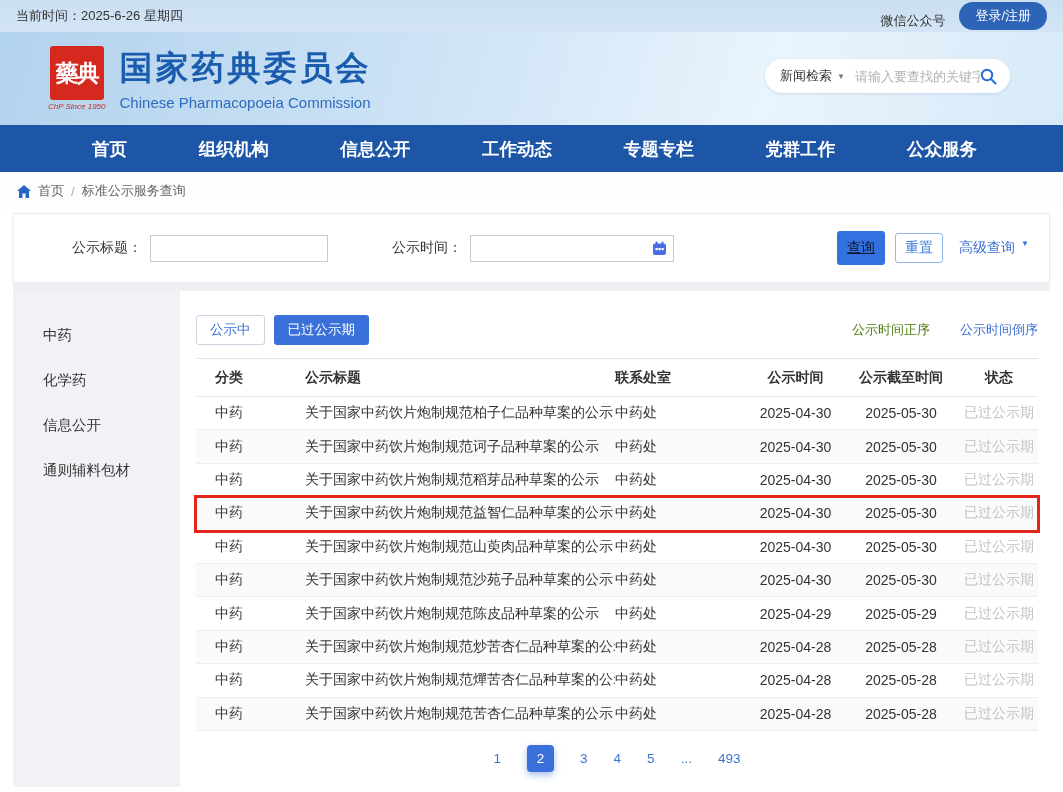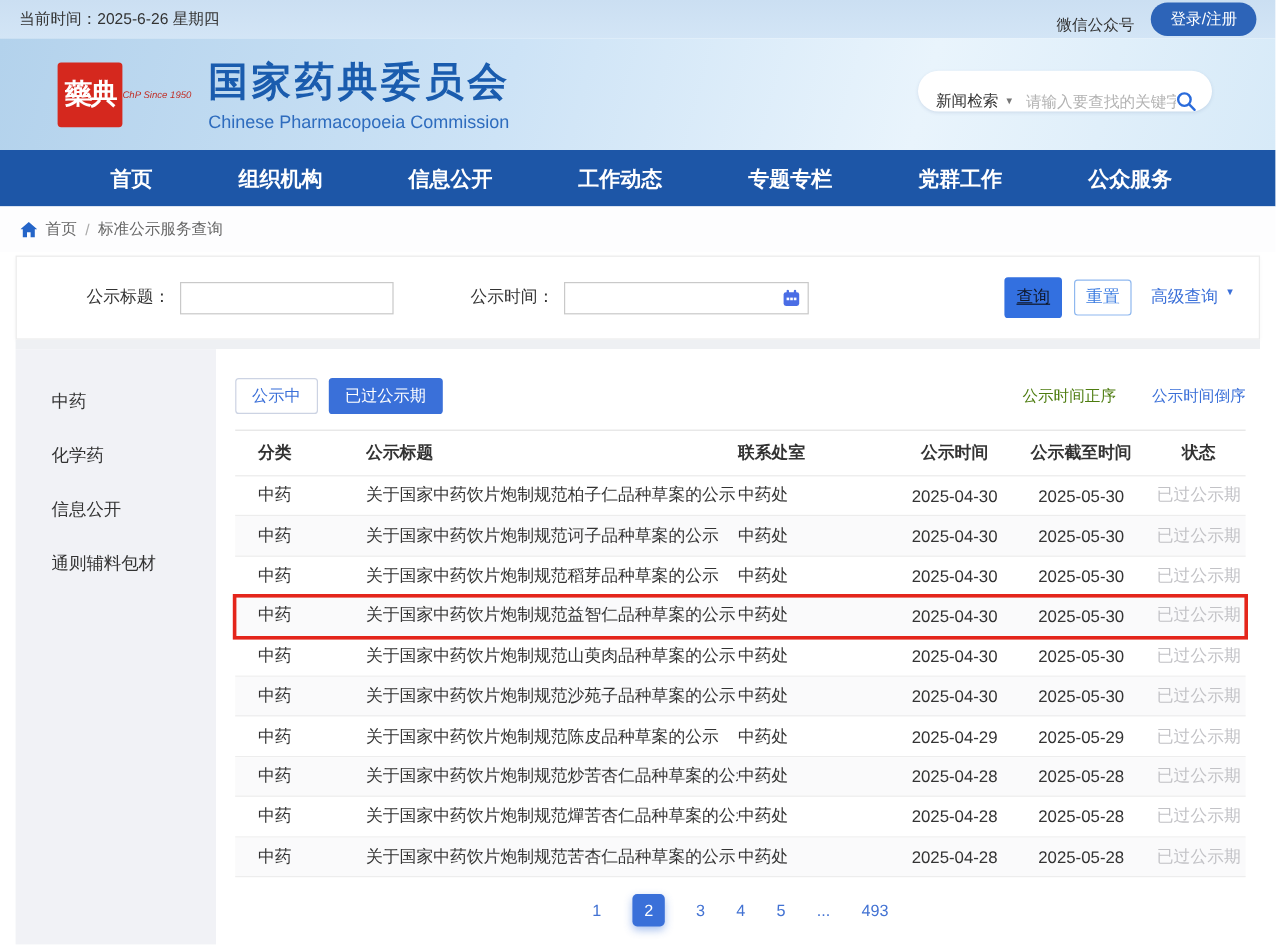--- a/index.html
+++ b/index.html
@@ -10,36 +10,36 @@
   .topbar { height:32px; display:flex; align-items:center; padding:0 16px;
     background:linear-gradient(180deg,#cbdff2,#d3e5f6); font-size:13px; }
   .topbar .right { margin-left:auto; display:flex; align-items:flex-end; gap:14px; }
   .login-btn { background:#2d64b8; color:#fff; border:none; border-radius:14px;
     padding:5px 16px; font-size:13px; cursor:pointer; }
 
   
   .header { height:93px; position:relative; display:flex; align-items:center;
     padding-left:48px;
     background:linear-gradient(105deg,#b3d2ec 0%,#cde3f6 40%,#e9f4fc 72%,#d7eaf8 100%); }
-  .logo-wrap { display:flex; flex-direction:row; align-items:center; }
+  .logo-wrap { display:flex; flex-direction:column; align-items:center; }
   .seal { width:54px; height:54px; background:#d5281e; border-radius:3px; color:#fff;
     display:flex; align-items:center; justify-content:center; font-size:23px;
     font-weight:bold; letter-spacing:-2px; }
   .seal-caption { font-size:8px; color:#c03028; font-style:italic; margin-top:2px; white-space:nowrap; }
   .title-wrap { margin-left:14px; }
   .site-title { font-size:33px; font-weight:bold; color:#1a5cae; letter-spacing:3px; }
   .site-subtitle { font-size:15px; color:#2e6cbe; margin-top:3px; }
   .search-box { position:absolute; right:53px; top:27px; width:245px; height:34px;
-    background:#fff; border-radius:17px; display:flex; align-items:flex-end;
+    background:#fff; border-radius:17px; display:flex; align-items:center;
     padding:0 13px 0 15px; box-shadow:0 1px 3px rgba(60,90,140,.15); }
   .search-cat { font-size:13px; color:#333; white-space:nowrap; cursor:pointer;
     display:flex; align-items:center; gap:5px; }
   .caret { font-size:8px; color:#777; }
   .search-input { border:none; outline:none; flex:1; min-width:0; font-size:13px;
-    margin-left:10px; color:#333; background:transparent;font-family:Liberation Serif, serif; }
+    margin-left:10px; color:#333; background:transparent; }
   .search-input::placeholder { color:#b3b3b3; }
 
   
   .nav { height:47px; background:#1d56a7; display:flex; align-items:center;
     justify-content:space-between; padding:0 86px 0 92px; }
   .nav-item { color:#fff; font-size:17.5px; font-weight:bold; cursor:pointer; white-space:nowrap; }
 
   
   .breadcrumb { height:38px; display:flex; align-items:center; gap:7px;
     padding:0 17px; font-size:13px; color:#666; background:#fdfdfe; }

